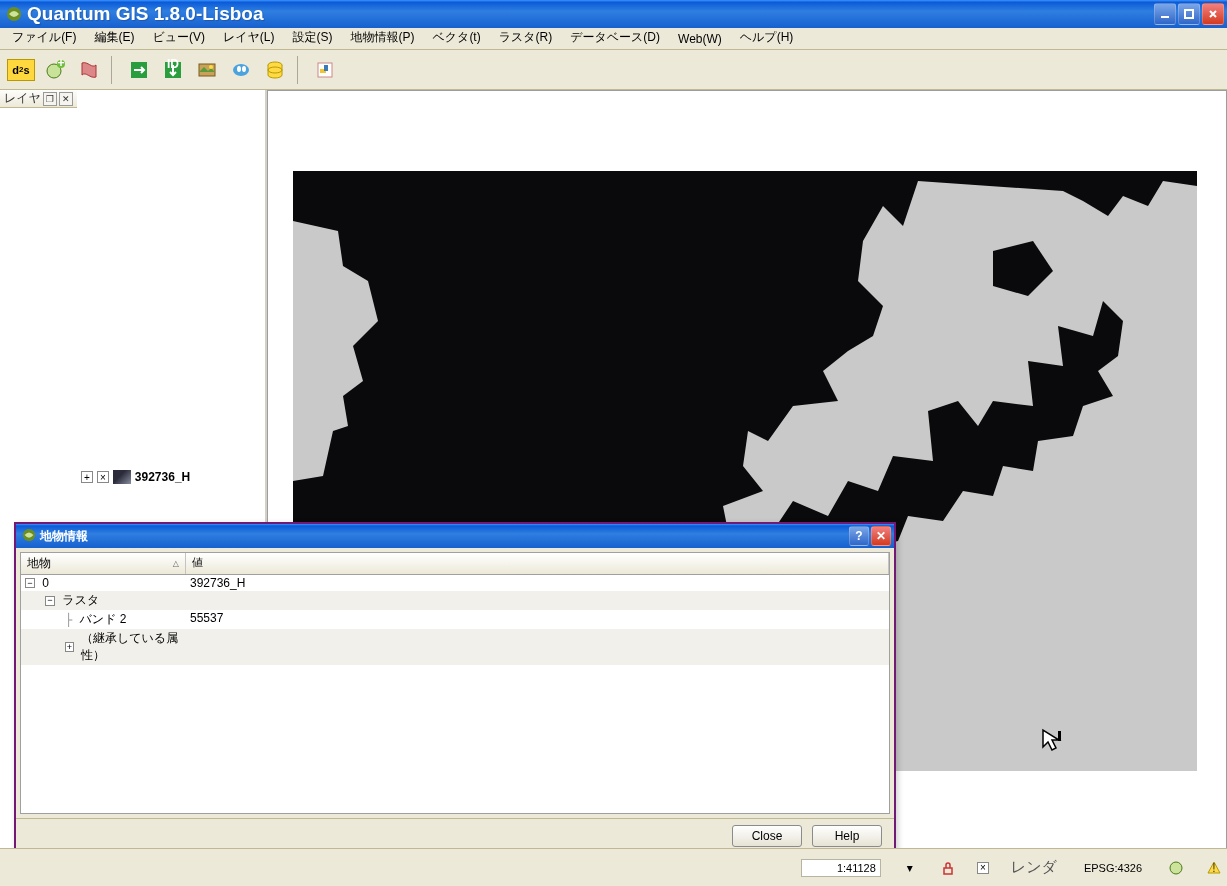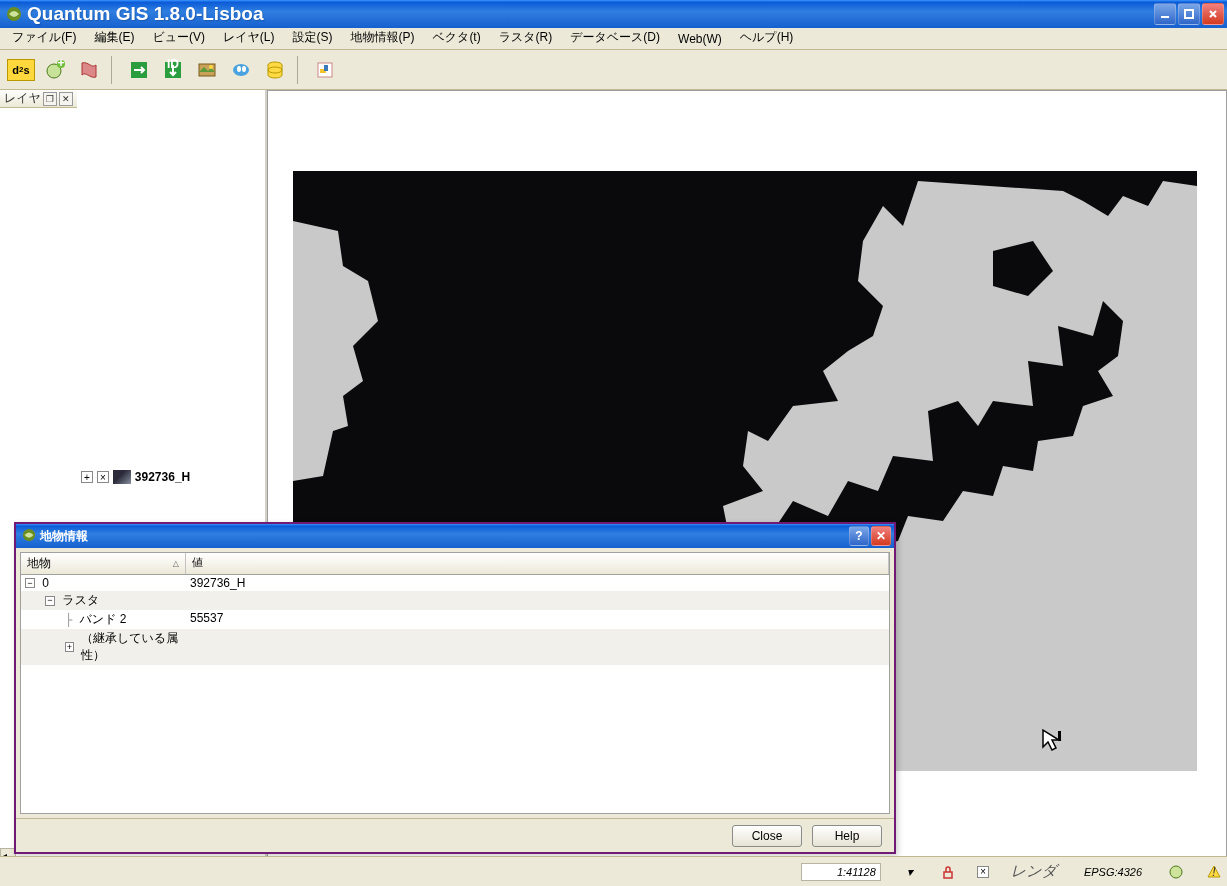--- a/index.html
+++ b/index.html
@@ -59,21 +59,21 @@
   .grow { display:flex; }
   .grow.alt { background:#f1f0ea; }
   .grow .c1 { width:165px; padding:1px 4px; display:flex; align-items:center; gap:2px;}
   .grow .c2 { flex:1; padding:1px 4px; }
   .tree-toggle { width:10px; height:10px; border:1px solid #888; display:inline-flex; align-items:center; justify-content:center; font-size:9px; line-height:1; background:#fff;}
   .tree-line { color:#999; font-family:monospace;}
   .dlg-foot { height:34px; border-top:1px solid #c0b890; display:flex; align-items:center; justify-content:flex-end; gap:10px; padding:0 12px;}
   .btn { min-width:70px; height:22px; background: linear-gradient(to bottom,#fff,#e6e3d5); border:1px solid #8b8b8b; border-radius:3px; padding:0 12px; cursor:default; display:flex; align-items:center; justify-content:center;}
 
   
-  .statusbar { position:absolute; left:0; right:0; bottom:0; height:30px; background:#ece9d8; border-top:1px solid #c0b890; display:flex; align-items:center; padding:0 4px; gap:20px;font-style:italic;}
+  .statusbar { position:absolute; left:0; right:0; bottom:0; height:38px; background:#ece9d8; border-top:1px solid #c0b890; display:flex; align-items:center; padding:0 4px; gap:20px;}
   .statusbar .spacer { flex:1; }
   .stat-cell { height:18px; border:1px solid #b8b4a2; background:#fff; display:flex; align-items:center; padding:0 4px; font-size:11px;}
   .stat-lbl { font-size:15px; color:#555; padding:0 2px;}
   .stat-ico { width:18px; height:18px; display:flex; align-items:center; justify-content:center; }
   .stat-scale { width:80px; justify-content:flex-end; }
 
   
   .scroll-corner { position:absolute; left:0; bottom:0; width:16px; height:16px; background:#ece9d8; border:1px solid #b8b4a2;}
 </style>
 </head>

